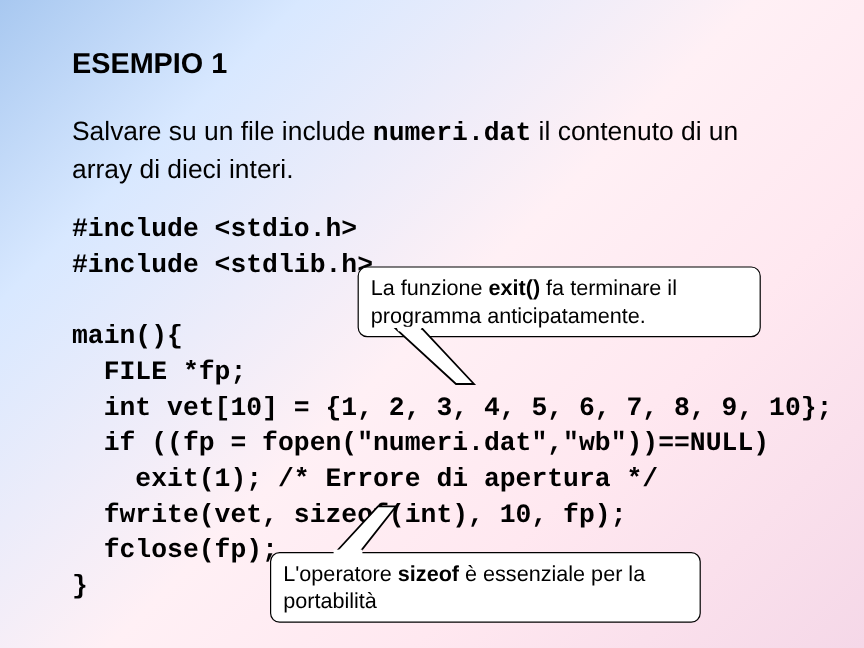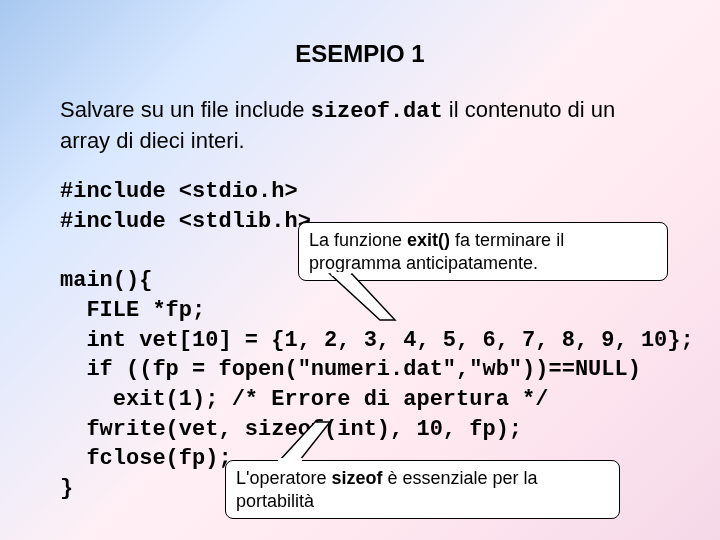--- a/index.html
+++ b/index.html
@@ -12,21 +12,21 @@
     overflow: hidden;
   }
   .slide {
     padding: 40px 60px 30px 60px;
     position: relative;
     height: 100%;
   }
   .title {
     font-size: 24px;
     font-weight: bold;
-    text-align: center;
+    text-align: left;
     margin-bottom: 28px;
   }
   .desc {
     font-size: 22px;
     line-height: 1.3;
     margin-bottom: 22px;
   }
   .mono-bold {
     font-family: "Courier New", monospace;
     font-weight: bold;
@@ -43,39 +43,39 @@
     background: #fff;
     border: 1.5px solid #000;
     border-radius: 8px;
     padding: 6px 10px;
     font-size: 18px;
     line-height: 1.25;
   }
   .callout1 {
     top: 222px;
     left: 298px;
-    width: 370px;
+    width: 336px;
   }
   .callout2 {
     top: 460px;
     left: 225px;
-    width: 395px;
+    width: 359px;
   }
   
   .b { font-weight: bold; }
 </style>
 </head>
 <body>
 
 <div class="slide">
 
   <h1 class="title">ESEMPIO 1</h1>
 
   <p class="desc">
-    <span>Salvare su un file include </span><span class="mono-bold">sizeof.dat</span><span> il contenuto di un array di dieci interi.</span>
+    <span>Salvare su un file include </span><span class="mono-bold">numeri.dat</span><span> il contenuto di un array di dieci interi.</span>
   </p>
 
   <pre class="code">#include &lt;stdio.h&gt;
 #include &lt;stdlib.h&gt;
 
 main(){
   FILE *fp;
   int vet[10] = {1, 2, 3, 4, 5, 6, 7, 8, 9, 10};
   if ((fp = fopen("numeri.dat","wb"))==NULL)
     exit(1); /* Errore di apertura */

